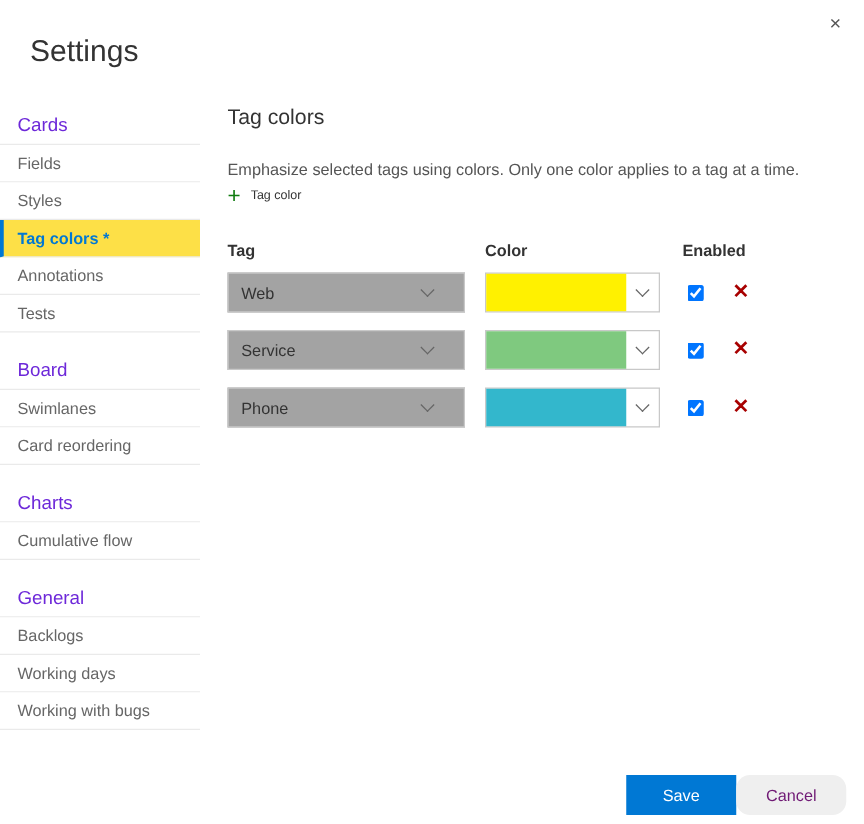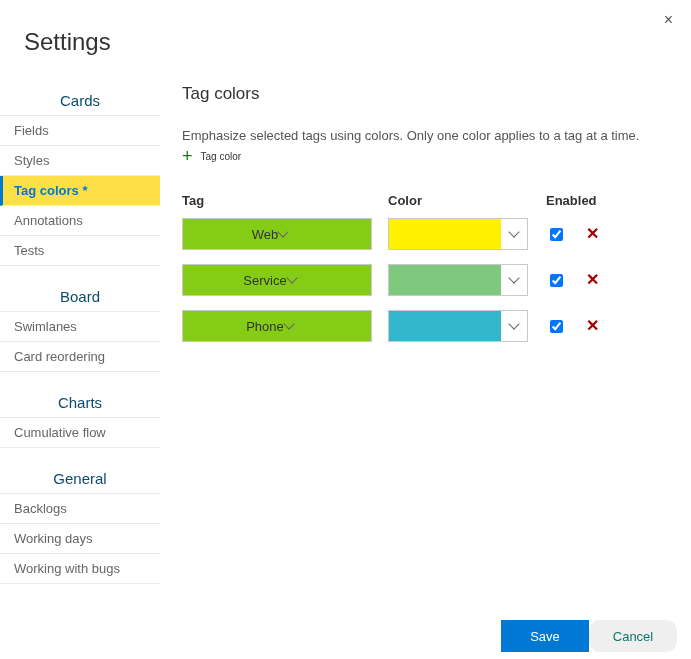--- a/index.html
+++ b/index.html
@@ -30,26 +30,25 @@
   }
   .body {
     display: flex;
     height: calc(100% - 140px);
   }
   .sidebar {
     width: 160px;
     padding-top: 4px;
   }
   .section-head {
-    color: #0c4a6e;
+    color: #6d28d9;
     font-size: 15px;
     padding: 8px 14px 6px 14px;
     border-bottom: 1px solid #eaeaea;
     font-weight: 400;
-    text-align: center;
   }
   .nav-item {
     font-size: 13px;
     color: #666;
     padding: 7px 14px;
     border-bottom: 1px solid #eaeaea;
     cursor: pointer;
     background: #fff;
   }
   .nav-item.active {
@@ -103,26 +102,26 @@
     display: flex;
     align-items: center;
     margin-bottom: 14px;
   }
   .tag-select {
     width: 190px;
     height: 32px;
     border: 1px solid #c8c8c8;
     display: flex;
     align-items: center;
-    justify-content: center;
+    justify-content: space-between;
     padding: 0 24px 0 10px;
     font-size: 13px;
     cursor: pointer;
     margin-right: 16px;
-    background: #84cc16;
+    background: #a3a3a3;
   }
   .color-select {
     width: 140px;
     height: 32px;
     border: 1px solid #c8c8c8;
     display: flex;
     align-items: stretch;
     cursor: pointer;
     margin-right: 18px;
     background: #fff;
@@ -172,21 +171,21 @@
     min-width: 88px;
     height: 32px;
     display: flex;
     align-items: center;
     justify-content: center;
     font-size: 13px;
     cursor: pointer;
     border: none;
   }
   .btn-primary { background: #0078d4; color: #fff; }
-  .btn-secondary { background: #efefef; color: #0f766e; border-radius: 11px; }
+  .btn-secondary { background: #efefef; color: #701a75; border-radius: 11px; }
 </style>
 </head>
 <body>
 
 <div class="close-btn">×</div>
 
 <div class="header">Settings</div>
 
 <div class="body">
   <div class="sidebar" id="sidebar">

